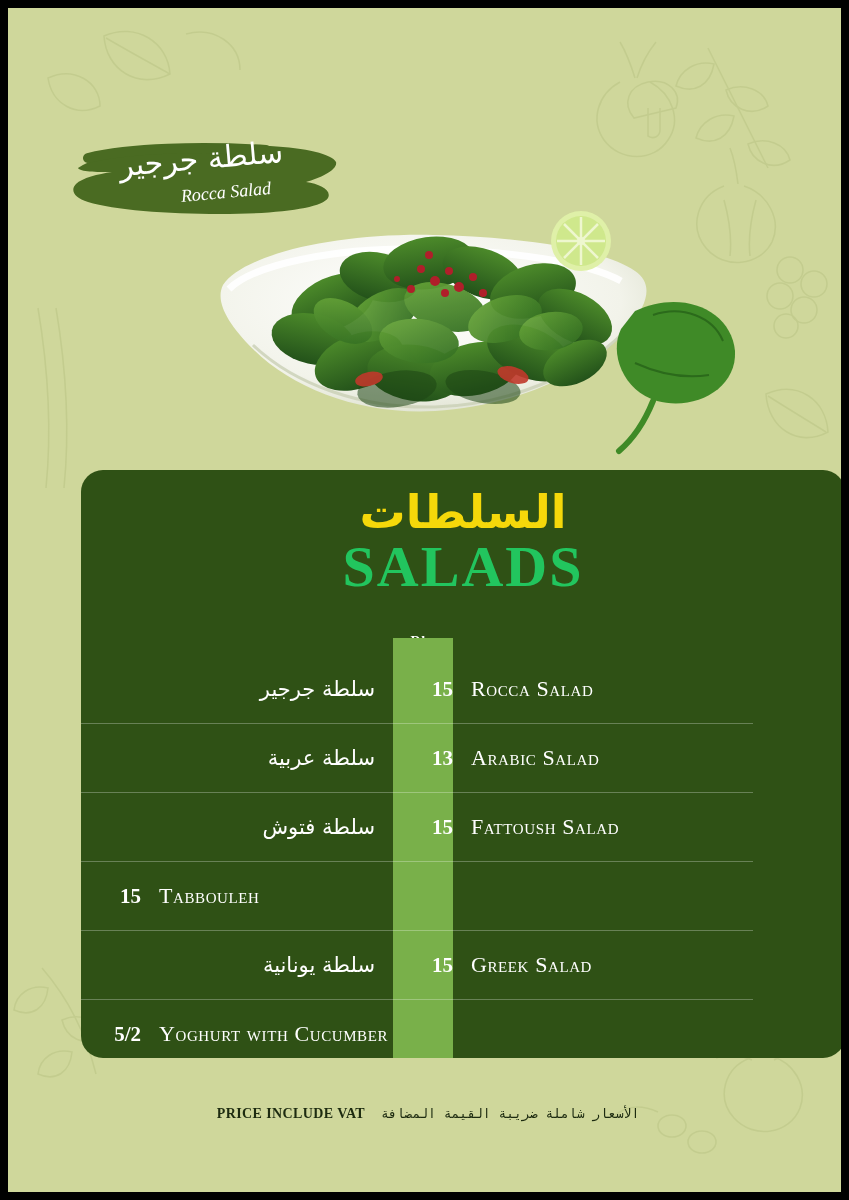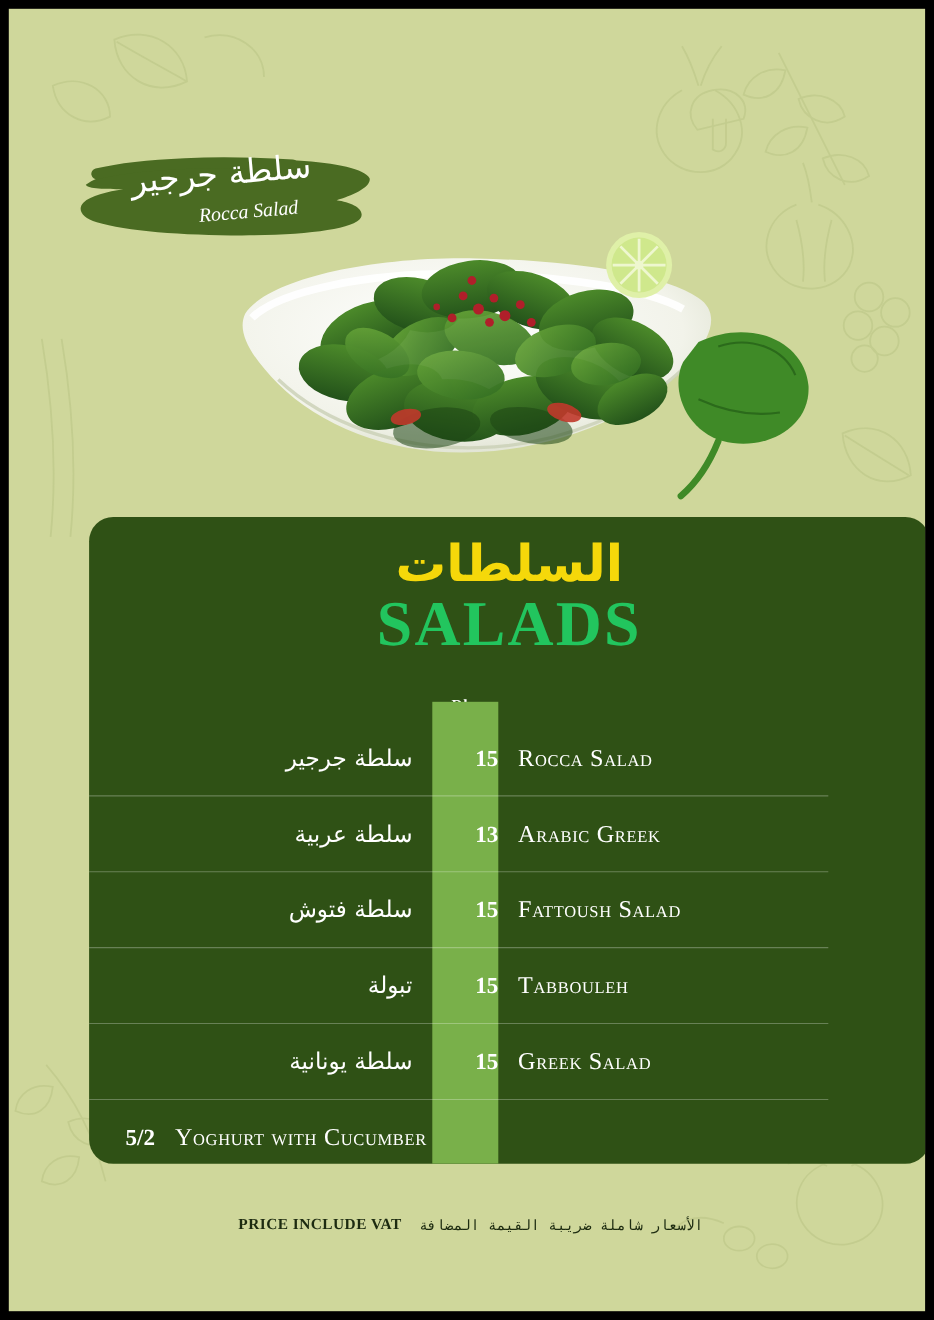--- a/index.html
+++ b/index.html
@@ -384,29 +384,28 @@
 
       <div class="rows">
         <div class="row">
           <div class="ar">سلطة جرجير</div>
           <div class="price">15</div>
           <div class="en">Rocca Salad</div>
         </div>
         <div class="row">
           <div class="ar">سلطة عربية</div>
           <div class="price">13</div>
-          <div class="en">Arabic Greek</div>
+          <div class="en">Arabic Salad</div>
         </div>
         <div class="row">
           <div class="ar">سلطة فتوش</div>
           <div class="price">15</div>
           <div class="en">Fattoush Salad</div>
         </div>
         <div class="row">
-          <div class="ar">تبولة</div>
           <div class="price">15</div>
           <div class="en">Tabbouleh</div>
         </div>
         <div class="row">
           <div class="ar">سلطة يونانية</div>
           <div class="price">15</div>
           <div class="en">Greek Salad</div>
         </div>
         <div class="row">
           <div class="price">5/2</div>

